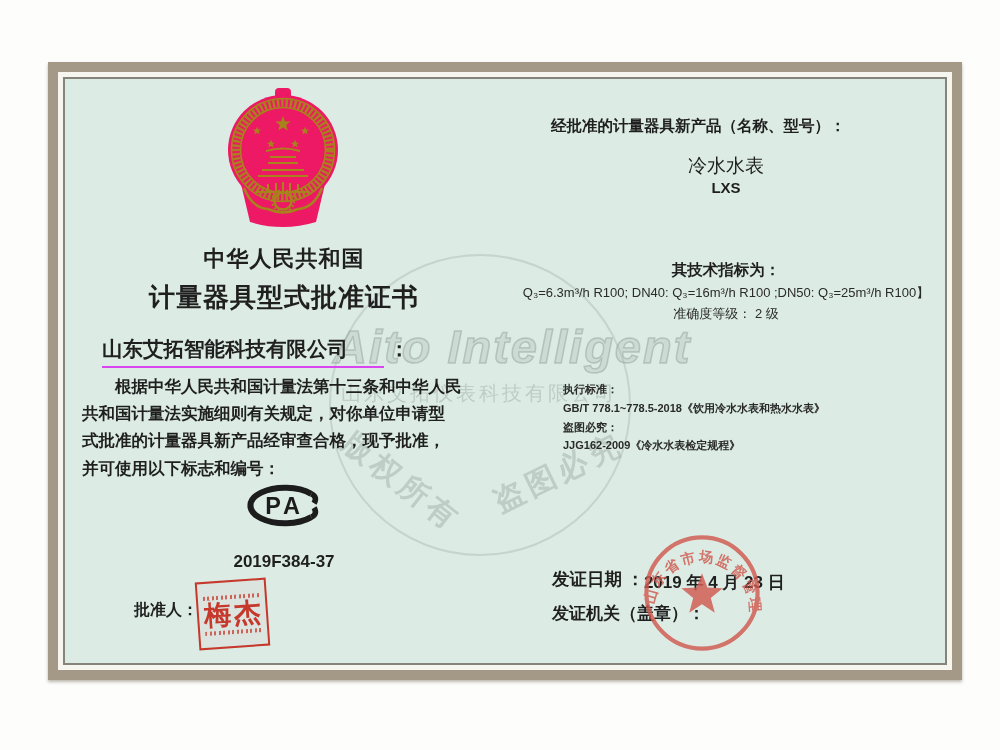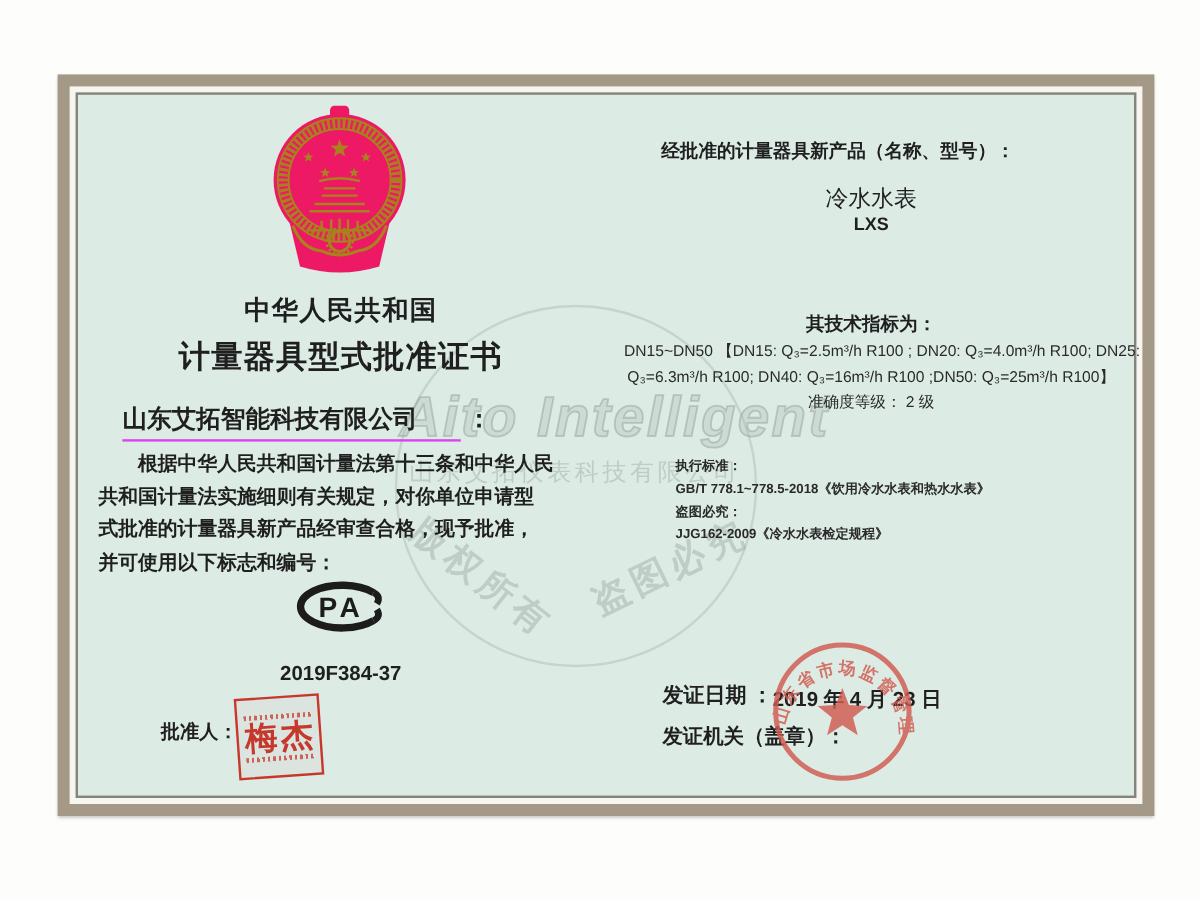--- a/index.html
+++ b/index.html
@@ -154,21 +154,20 @@
           <span>梅杰</span>
           <div class="seal-dots"></div>
         </div>
 
         <div class="ct prod-header">经批准的计量器具新产品（名称、型号）：</div>
         <div class="ct center-r prod-name">冷水水表</div>
         <div class="ct center-r prod-model">LXS</div>
 
         <div class="ct center-r tech-header">其技术指标为：</div>
         <div class="ct center-r tech-lines">
-          <div>DN15~DN50 【DN15: Q₃=2.5m³/h R100 ; DN20: Q₃=4.0m³/h R100; DN25:</div>
           <div>Q₃=6.3m³/h R100; DN40: Q₃=16m³/h R100 ;DN50: Q₃=25m³/h R100】</div>
           <div>准确度等级： 2 级</div>
         </div>
 
         <div class="ct standards">
           <div>执行标准：</div>
           <div>GB/T 778.1~778.5-2018《饮用冷水水表和热水水表》</div>
           <div>盗图必究：</div>
           <div>JJG162-2009《冷水水表检定规程》</div>
         </div>

